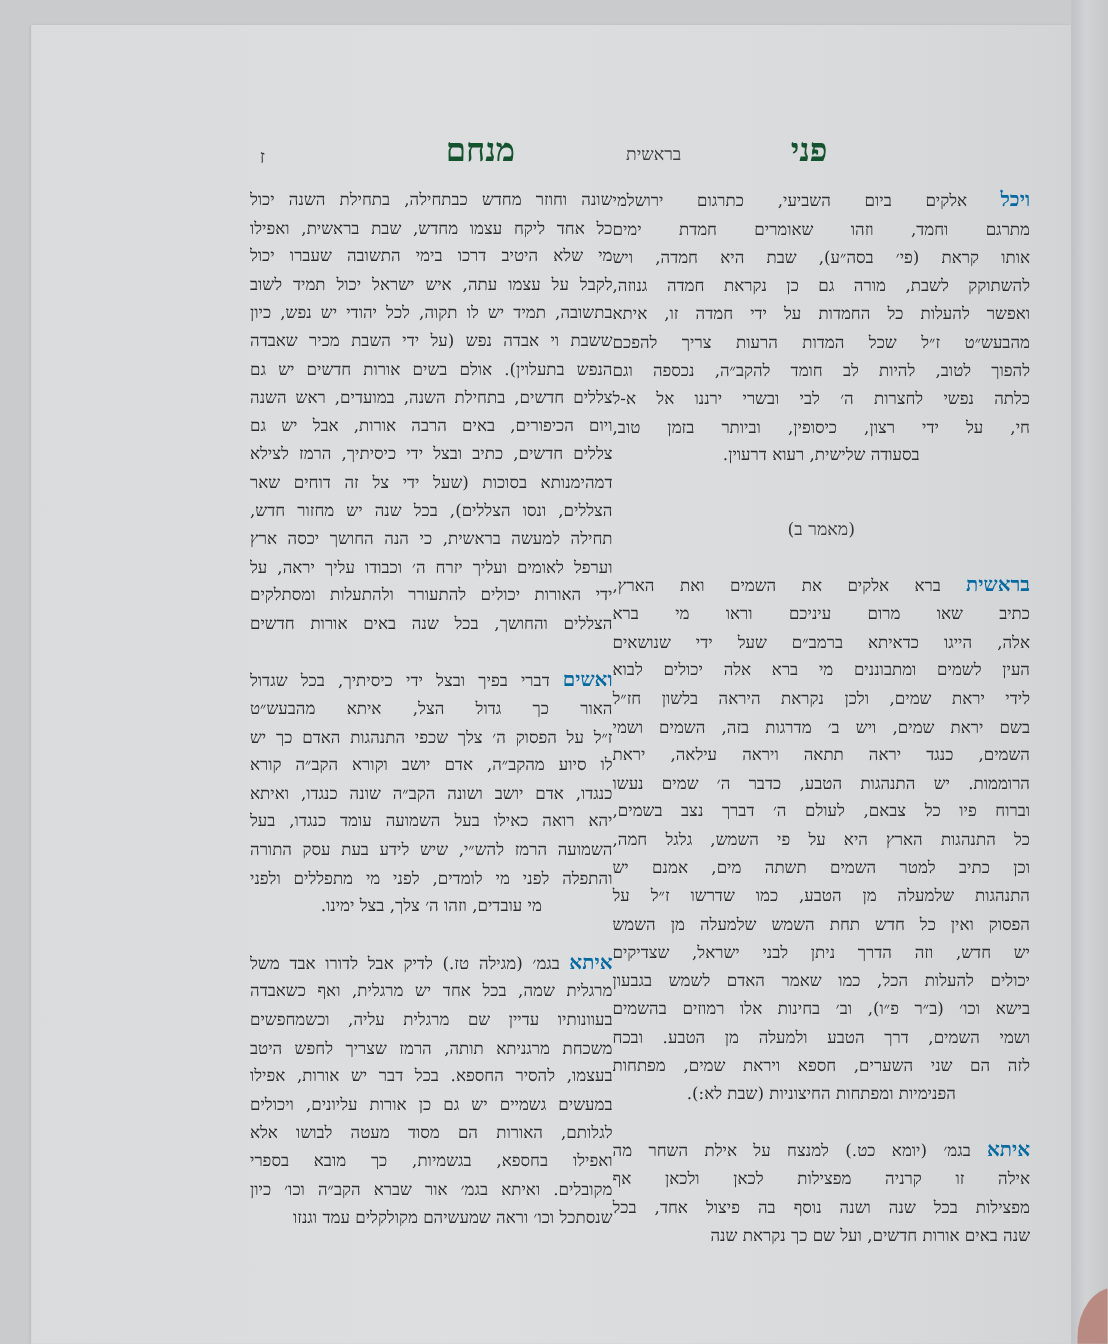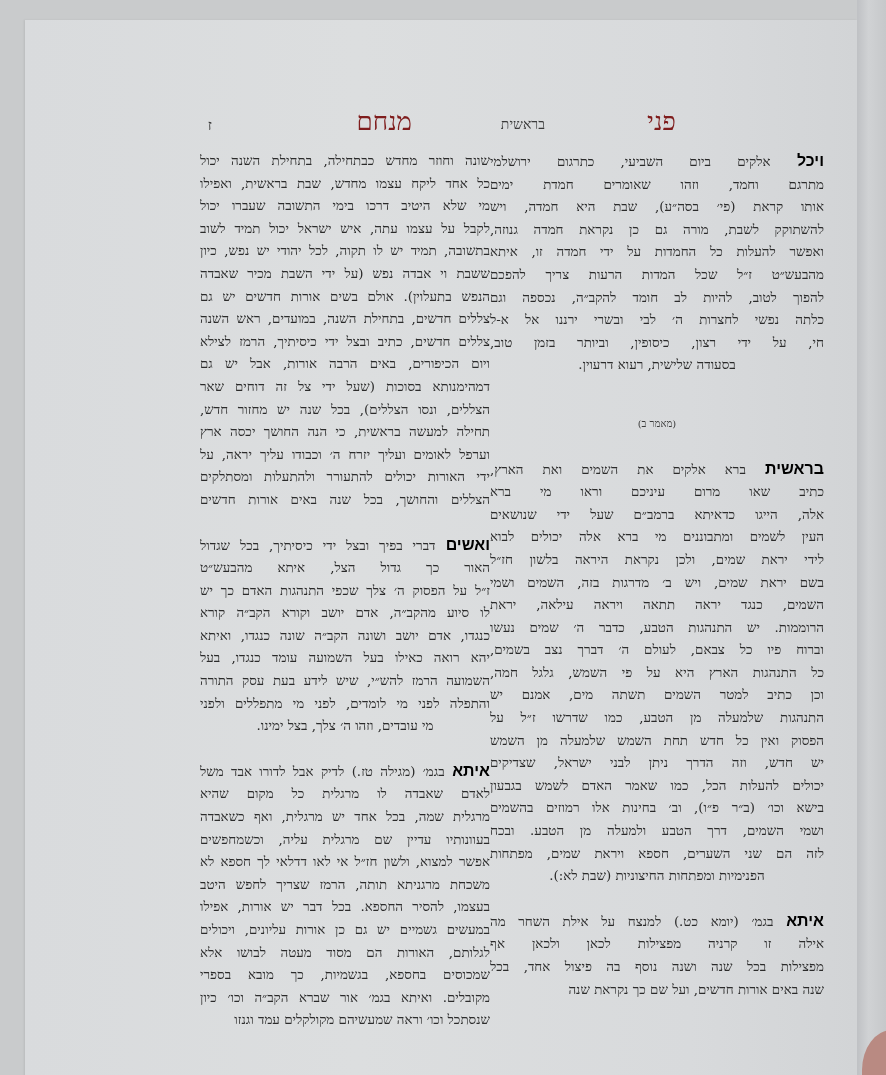--- a/index.html
+++ b/index.html
@@ -20,41 +20,41 @@
   .finger {
     position:absolute; left:862px; top:1030px; width:60px; height:80px;
     border-radius:50% 0 0 0;
     background:#b98a82;
   }
   .header {
     position:absolute; top:108px; left:190px; width:640px; height:34px;
     direction:rtl;
   }
   .header .title-1, .header .title-2 {
-    position:absolute; font-weight:normal; font-size:26px; color:#7f1d1d;
+    position:absolute; font-weight:bold; font-size:26px; color:#14532d;
     font-family:"DejaVu Serif", serif; top:-2px;
   }
-  .header .title-1 { right:154px; }
+  .header .title-1 { right:168px; }
   .header .title-2 { right:418px; }
   .header .section { position:absolute; right:285px; top:8px; font-size:14px; color:#3a3a3a; }
   .header .page-num { position:absolute; right:618px; top:8px; font-size:15px; color:#3a3a3a; }
 
   .col {
     position:absolute; direction:rtl; text-align:justify;
     font-size:13.4px; line-height:22.6px; color:#2b2b2b;
     font-family:"DejaVu Serif", serif;
   }
   .col.right { left:490px; width:334px; top:150px; }
   .col.left  { left:200px; width:290px; top:150px; }
 
   .para { margin:0 0 0 0; }
-  .para .lead { font-weight:bold; font-size:16px; color:#000000; font-family:Liberation Sans, sans-serif; }
+  .para .lead { font-weight:bold; font-size:16px; color:#0369a1; font-family:Liberation Serif, serif; }
   .gap-m { height:22px; }
   .gap-l { height:36px; }
-  .marker { font-size:10px; color:#3b3b3b; text-align:center; }
+  .marker { font-size:14px; color:#3b3b3b; text-align:center; }
   .line { display:block; text-align-last:justify; white-space:nowrap; overflow:hidden; }
   .line.last { text-align-last:center; }
   .line.end { text-align-last:right; }
 </style>
 </head>
 <body>
 
 <div class="page"></div>
 <div class="page-edge"></div>
 <div class="finger"></div>
@@ -115,22 +115,22 @@
 <div class="col left">
   <div class="para" id="l1">
       <span class="line"><span>שונה וחוזר מחדש כבתחילה, בתחילת השנה יכול</span></span>
       <span class="line"><span>כל אחד ליקח עצמו מחדש, שבת בראשית, ואפילו</span></span>
       <span class="line"><span>מי שלא היטיב דרכו בימי התשובה שעברו יכול</span></span>
       <span class="line"><span>לקבל על עצמו עתה, איש ישראל יכול תמיד לשוב</span></span>
       <span class="line"><span>בתשובה, תמיד יש לו תקוה, לכל יהודי יש נפש, כיון</span></span>
       <span class="line"><span>ששבת וי אבדה נפש (על ידי השבת מכיר שאבדה</span></span>
       <span class="line"><span>הנפש בתעלוין). אולם בשים אורות חדשים יש גם</span></span>
       <span class="line"><span>צללים חדשים, בתחילת השנה, במועדים, ראש השנה</span></span>
+      <span class="line"><span>ויום הכיפורים, באים הרבה אורות, אבל יש גם</span></span>
       <span class="line"><span>צללים חדשים, כתיב ובצל ידי כיסיתיך, הרמז לצילא</span></span>
-      <span class="line"><span>ויום הכיפורים, באים הרבה אורות, אבל יש גם</span></span>
       <span class="line"><span>דמהימנותא בסוכות (שעל ידי צל זה דוחים שאר</span></span>
       <span class="line"><span>הצללים, ונסו הצללים), בכל שנה יש מחזור חדש,</span></span>
       <span class="line"><span>תחילה למעשה בראשית, כי הנה החושך יכסה ארץ</span></span>
       <span class="line"><span>וערפל לאומים ועליך יזרח ה׳ וכבודו עליך יראה, על</span></span>
       <span class="line"><span>ידי האורות יכולים להתעורר ולהתעלות ומסתלקים</span></span>
       <span class="line"><span>הצללים והחושך, בכל שנה באים אורות חדשים</span></span>
     </div>
   <div class="gap-m"></div>
   <div class="para" id="l2">
       <span class="line"><span class="lead">ואשים </span><span>דברי בפיך ובצל ידי כיסיתיך, בכל שגדול</span></span>
@@ -139,25 +139,23 @@
       <span class="line"><span>לו סיוע מהקב״ה, אדם יושב וקורא הקב״ה קורא</span></span>
       <span class="line"><span>כנגדו, אדם יושב ושונה הקב״ה שונה כנגדו, ואיתא</span></span>
       <span class="line"><span>יהא רואה כאילו בעל השמועה עומד כנגדו, בעל</span></span>
       <span class="line"><span>השמועה הרמז להש״י, שיש לידע בעת עסק התורה</span></span>
       <span class="line"><span>והתפלה לפני מי לומדים, לפני מי מתפללים ולפני</span></span>
       <span class="line last"><span>מי עובדים, וזהו ה׳ צלך, בצל ימינו.</span></span>
     </div>
   <div class="gap-m"></div>
   <div class="para" id="l3">
       <span class="line"><span class="lead">איתא </span><span>בגמ׳ (מגילה טז.) לדיק אבל לדורו אבד משל</span></span>
-      <span class="line"><span>לאדם שאבדה לו מרגלית כל מקום שהיא</span></span>
       <span class="line"><span>מרגלית שמה, בכל אחד יש מרגלית, ואף כשאבדה</span></span>
       <span class="line"><span>בעוונותיו עדיין שם מרגלית עליה, וכשמחפשים</span></span>
-      <span class="line"><span>אפשר למצוא, ולשון חז״ל אי לאו דדלאי לך חספא לא</span></span>
       <span class="line"><span>משכחת מרגניתא תותה, הרמז שצריך לחפש היטב</span></span>
       <span class="line"><span>בעצמו, להסיר החספא. בכל דבר יש אורות, אפילו</span></span>
       <span class="line"><span>במעשים גשמיים יש גם כן אורות עליונים, ויכולים</span></span>
       <span class="line"><span>לגלותם, האורות הם מסוד מעטה לבושו אלא</span></span>
-      <span class="line"><span>שמכוסים בחספא, בגשמיות, כך מובא בספרי</span></span>
+      <span class="line"><span>ואפילו בחספא, בגשמיות, כך מובא בספרי</span></span>
       <span class="line"><span>מקובלים. ואיתא בגמ׳ אור שברא הקב״ה וכו׳ כיון</span></span>
       <span class="line end"><span>שנסתכל וכו׳ וראה שמעשיהם מקולקלים עמד וגנזו</span></span>
     </div>
 </div>
 
 </body></html>

